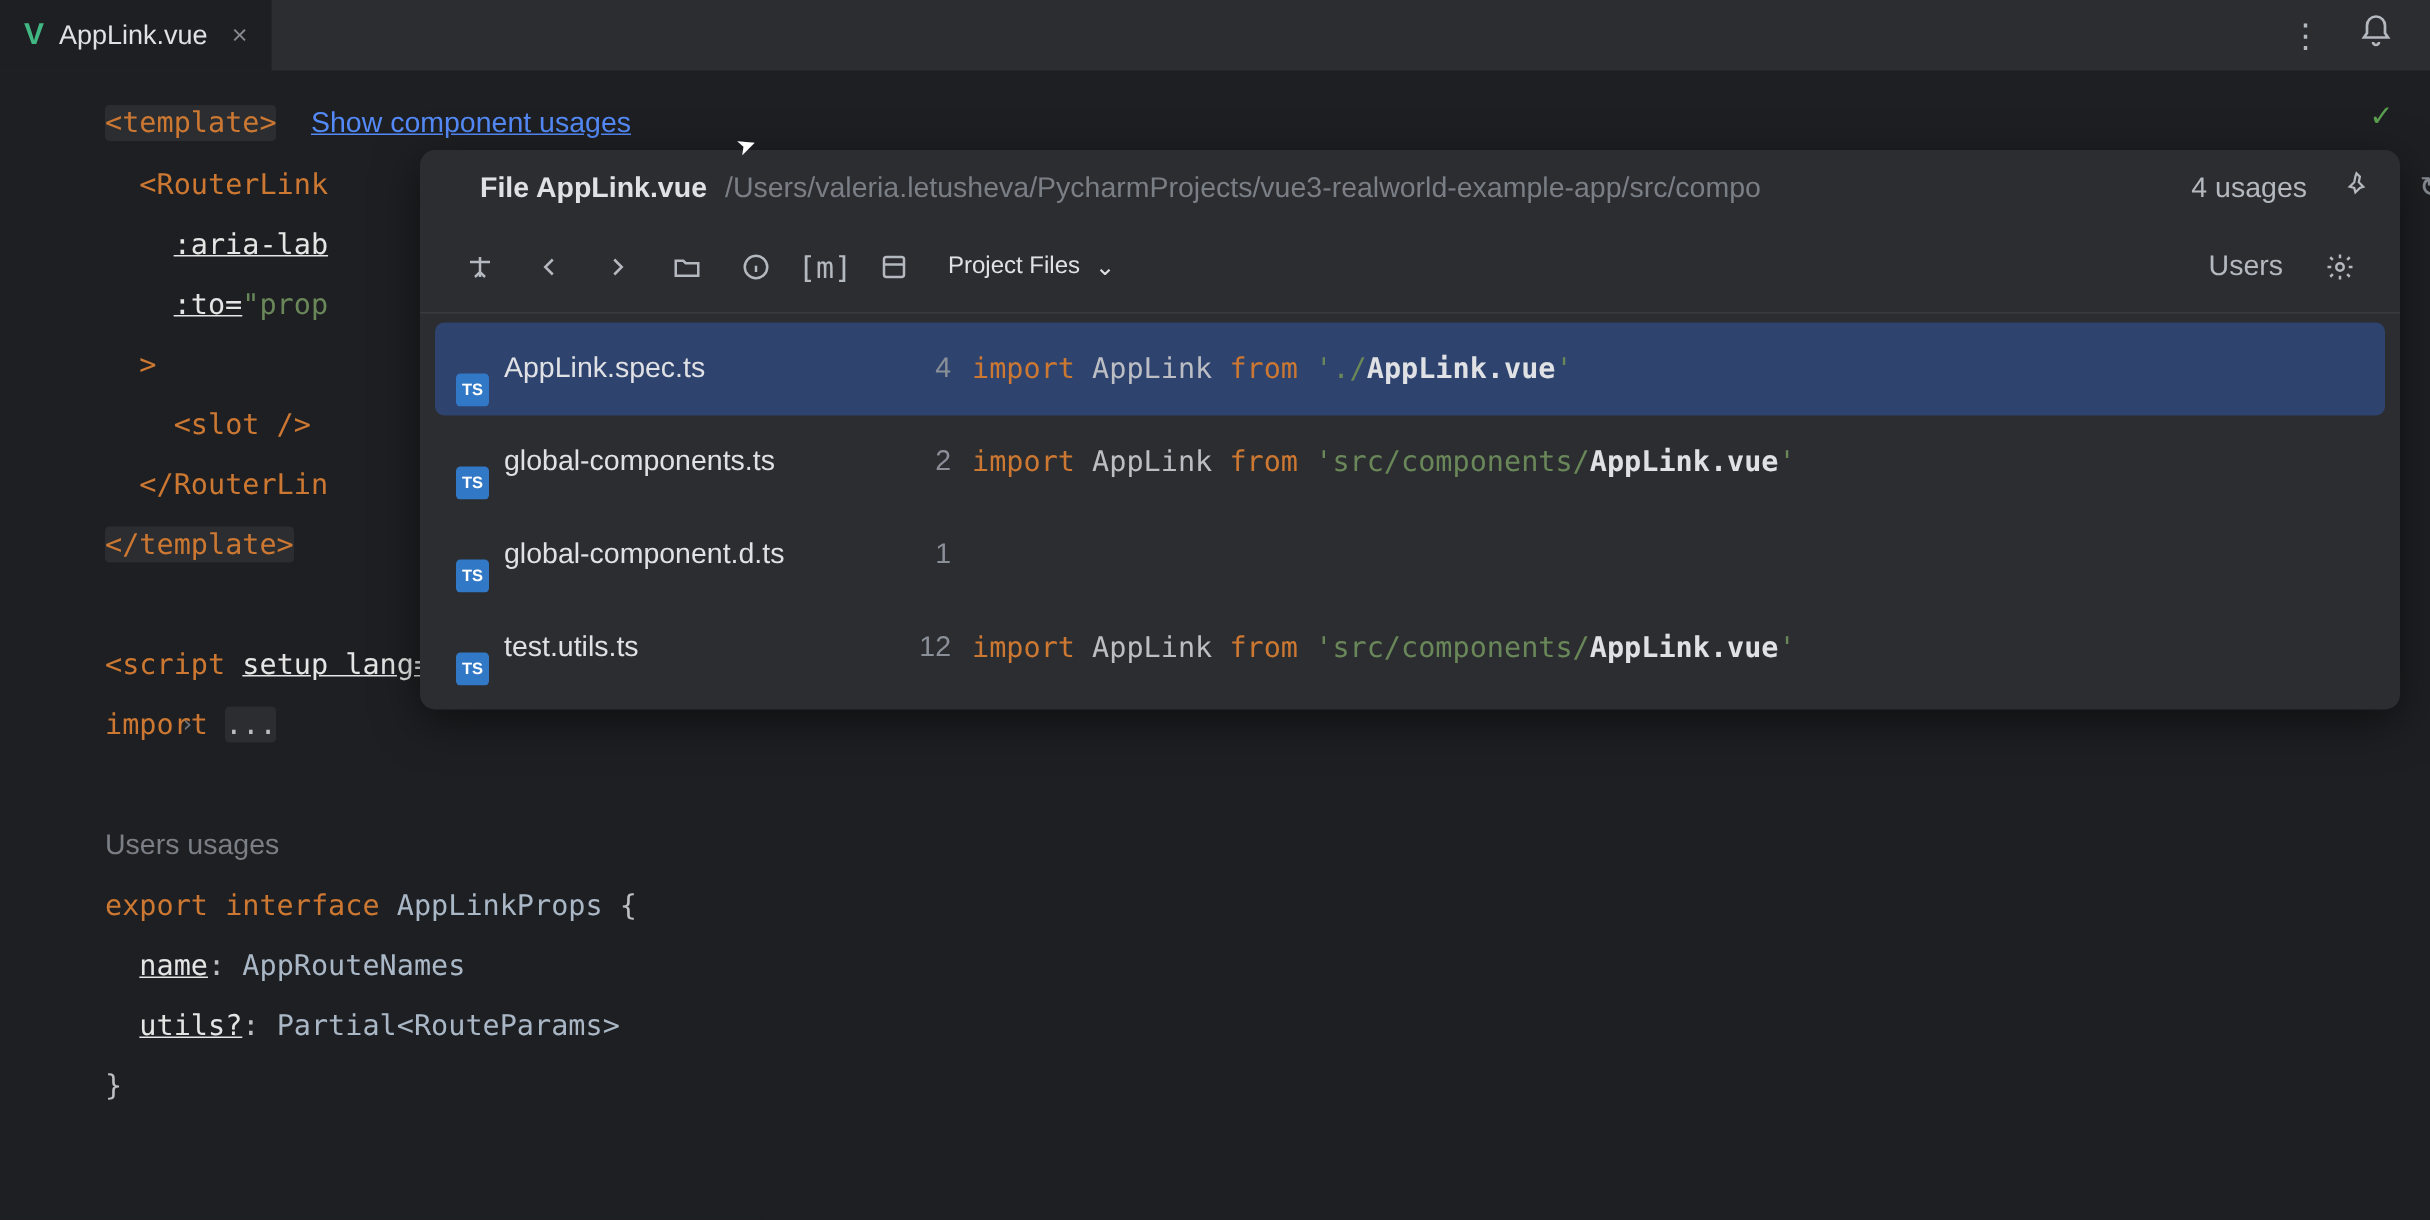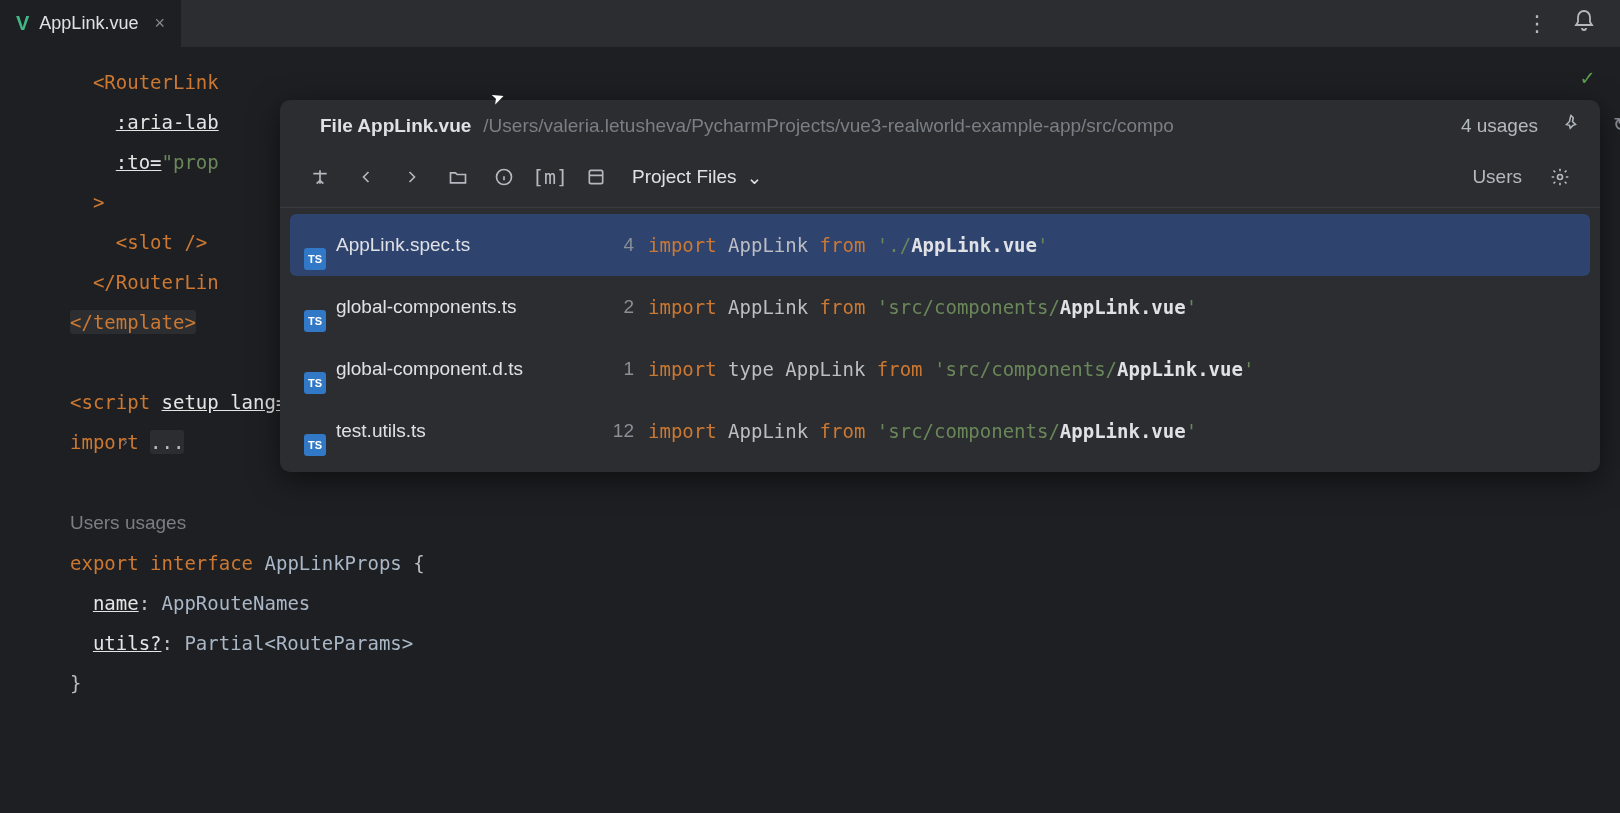--- a/index.html
+++ b/index.html
@@ -119,21 +119,21 @@
 .tool-btn {
   width: 40px; height: 40px;
   display: inline-flex; align-items: center; justify-content: center;
   border-radius: 6px;
   color: #b4b8bf;
   cursor: pointer;
   font-size: 20px;
 }
 .scope-dd {
   display: flex; align-items: center; gap: 10px;
-  color: #dfe1e5; font-size: 19px; cursor: pointer; padding: 6px 10px;
+  color: #dfe1e5; font-size: 16px; cursor: pointer; padding: 6px 10px;
 }
 .tool-right { display: flex; align-items: center; gap: 18px; color: #b4b8bf; font-size: 19px; }
 
 .result-list { padding: 6px 10px 10px 10px; }
 .result-row {
   display: flex;
   align-items: center;
   padding: 6px 14px;
   border-radius: 6px;
   gap: 14px;
@@ -196,20 +196,21 @@
           <path d="M10 19a2 2 0 0 0 4 0"></path>
         </svg>
     </span>
   </div>
 </div>
 
 <div class="editor">
   <span class="check-icon">✓</span>
   <span class="right-gutter-icon">↻</span>
 
+  <div class="code-line"><span class="muted-bg"><span class="tag-bracket">&lt;</span><span class="tag-name">template</span><span class="tag-bracket">&gt;</span></span>  <span class="link-hint">Show component usages</span></div>
   <div class="code-line">  <span class="tag-bracket">&lt;</span><span class="tag-name">RouterLink</span></div>
   <div class="code-line">    <span class="attr">:aria-lab</span></div>
   <div class="code-line">    <span class="attr">:to=</span><span class="str">"prop</span></div>
   <div class="code-line">  <span class="tag-bracket">&gt;</span></div>
   <div class="code-line">    <span class="tag-bracket">&lt;</span><span class="tag-name">slot /</span><span class="tag-bracket">&gt;</span></div>
   <div class="code-line">  <span class="tag-bracket">&lt;/</span><span class="tag-name">RouterLin</span></div>
   <div class="code-line"><span class="muted-bg"><span class="tag-bracket">&lt;/</span><span class="tag-name">template</span><span class="tag-bracket">&gt;</span></span></div>
   <div class="code-line">&nbsp;</div>
   <div class="code-line"><span class="tag-bracket">&lt;</span><span class="tag-name">script</span> <span class="attr">setup lang=</span><span class="str">"ts"</span><span class="tag-bracket">&gt;</span></div>
   <div class="code-line" style="position:relative;"><span class="fold-chevron">›</span><span class="kw">import</span> <span class="muted-bg">...</span></div>
@@ -302,21 +303,20 @@
       </div>
       <div class="count-col">2</div>
       <div class="snippet-col"><span class="kw2">import</span> AppLink <span class="kw2">from</span> <span class="str2">'<span>src/components/</span><span class="hl">AppLink.vue</span>'</span></div>
     </div>
     <div class="result-row">
       <div class="file-col">
         <span class="ts-icon">TS</span>
         <span>global-component.d.ts</span>
       </div>
       <div class="count-col">1</div>
-      <div class="snippet-col"><span class="kw2">import</span> type AppLink <span class="kw2">from</span> <span class="str2">'<span>src/components/</span><span class="hl">AppLink.vue</span>'</span></div>
     </div>
     <div class="result-row">
       <div class="file-col">
         <span class="ts-icon">TS</span>
         <span>test.utils.ts</span>
       </div>
       <div class="count-col">12</div>
       <div class="snippet-col"><span class="kw2">import</span> AppLink <span class="kw2">from</span> <span class="str2">'<span>src/components/</span><span class="hl">AppLink.vue</span>'</span></div>
     </div>
   </div>

